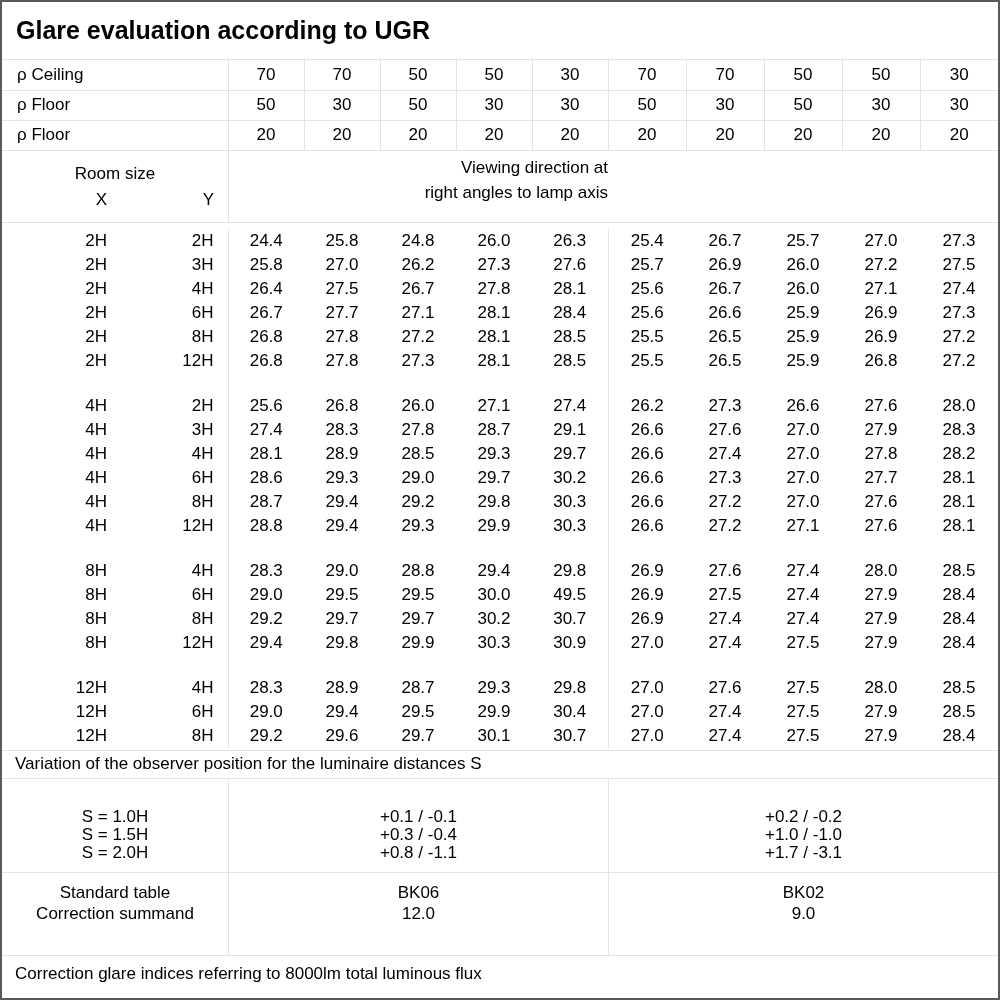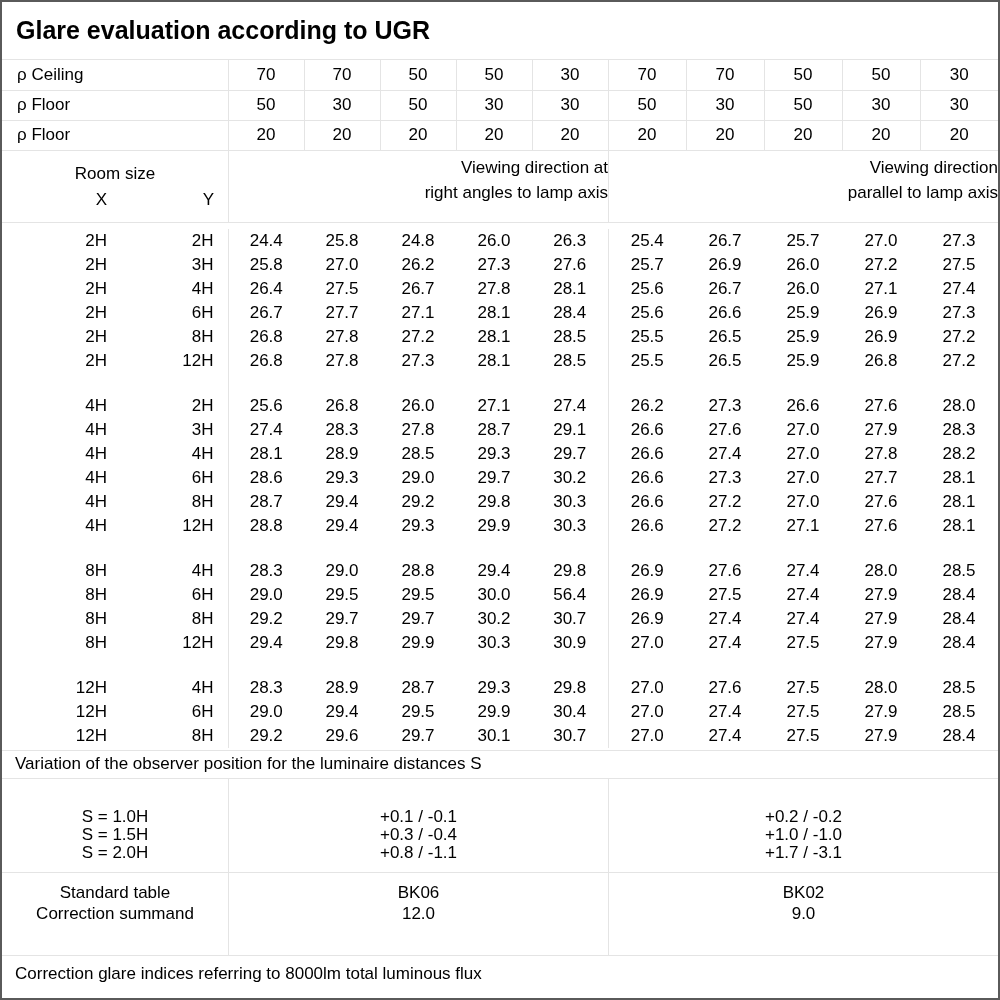--- a/index.html
+++ b/index.html
@@ -157,24 +157,20 @@
       <div>Room size</div>
       <div class="hdr-xy">
         <span class="hdr-x">X</span>
         <span class="hdr-y">Y</span>
       </div>
     </div>
     <div class="col hdr-group">
       <div>Viewing direction at</div>
       <div>right angles to lamp axis</div>
     </div>
-    <div class="col hdr-group">
-      <div>Viewing direction</div>
-      <div>parallel to lamp axis</div>
-    </div>
   </div>
 
   <div class="data-area">
     <table id="ugr-table">
       <colgroup>
         <col style="width:110px">
           <col style="width:116px">
         <col style="width:76px">
           <col style="width:76px">
           <col style="width:76px">
@@ -397,21 +393,21 @@
             <td class="cv">28.0</td>
             <td class="cv">28.5</td>
           </tr>
           <tr>
             <td class="cx">8H</td>
             <td class="cy">6H</td>
             <td class="cv">29.0</td>
             <td class="cv">29.5</td>
             <td class="cv">29.5</td>
             <td class="cv">30.0</td>
-            <td class="cv">56.4</td>
+            <td class="cv">49.5</td>
             <td class="cv">26.9</td>
             <td class="cv">27.5</td>
             <td class="cv">27.4</td>
             <td class="cv">27.9</td>
             <td class="cv">28.4</td>
           </tr>
           <tr>
             <td class="cx">8H</td>
             <td class="cy">8H</td>
             <td class="cv">29.2</td>

